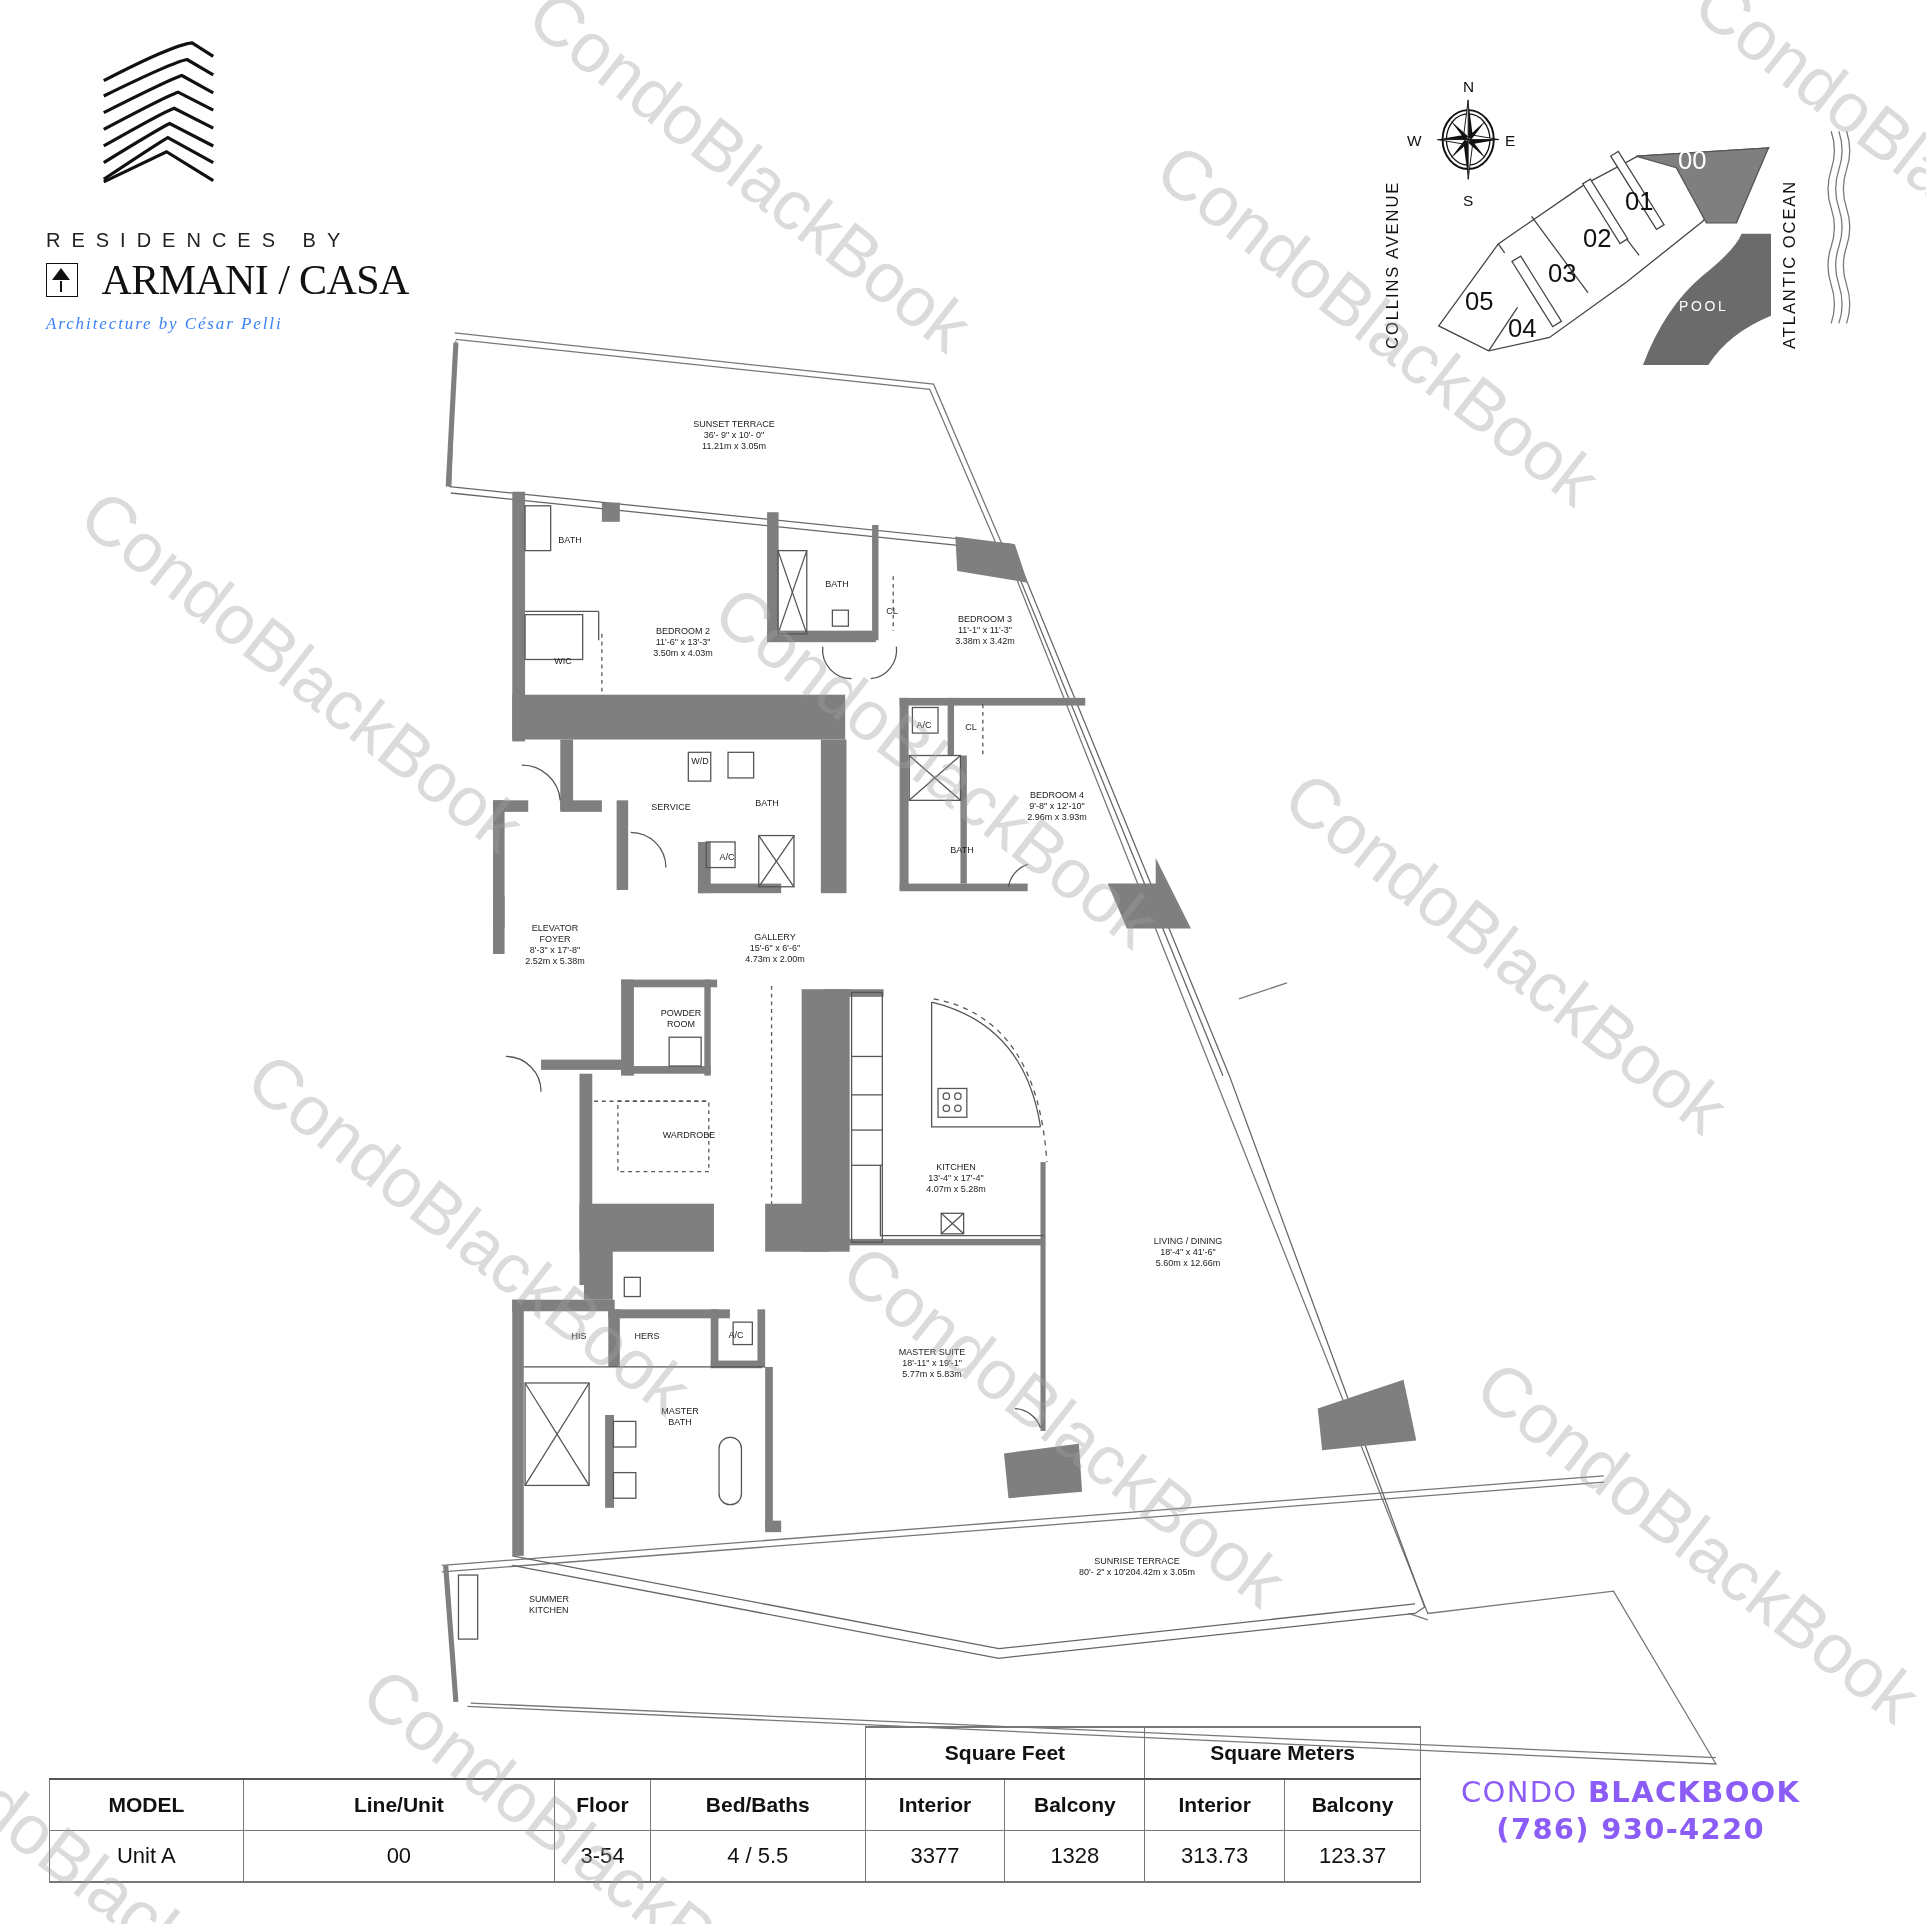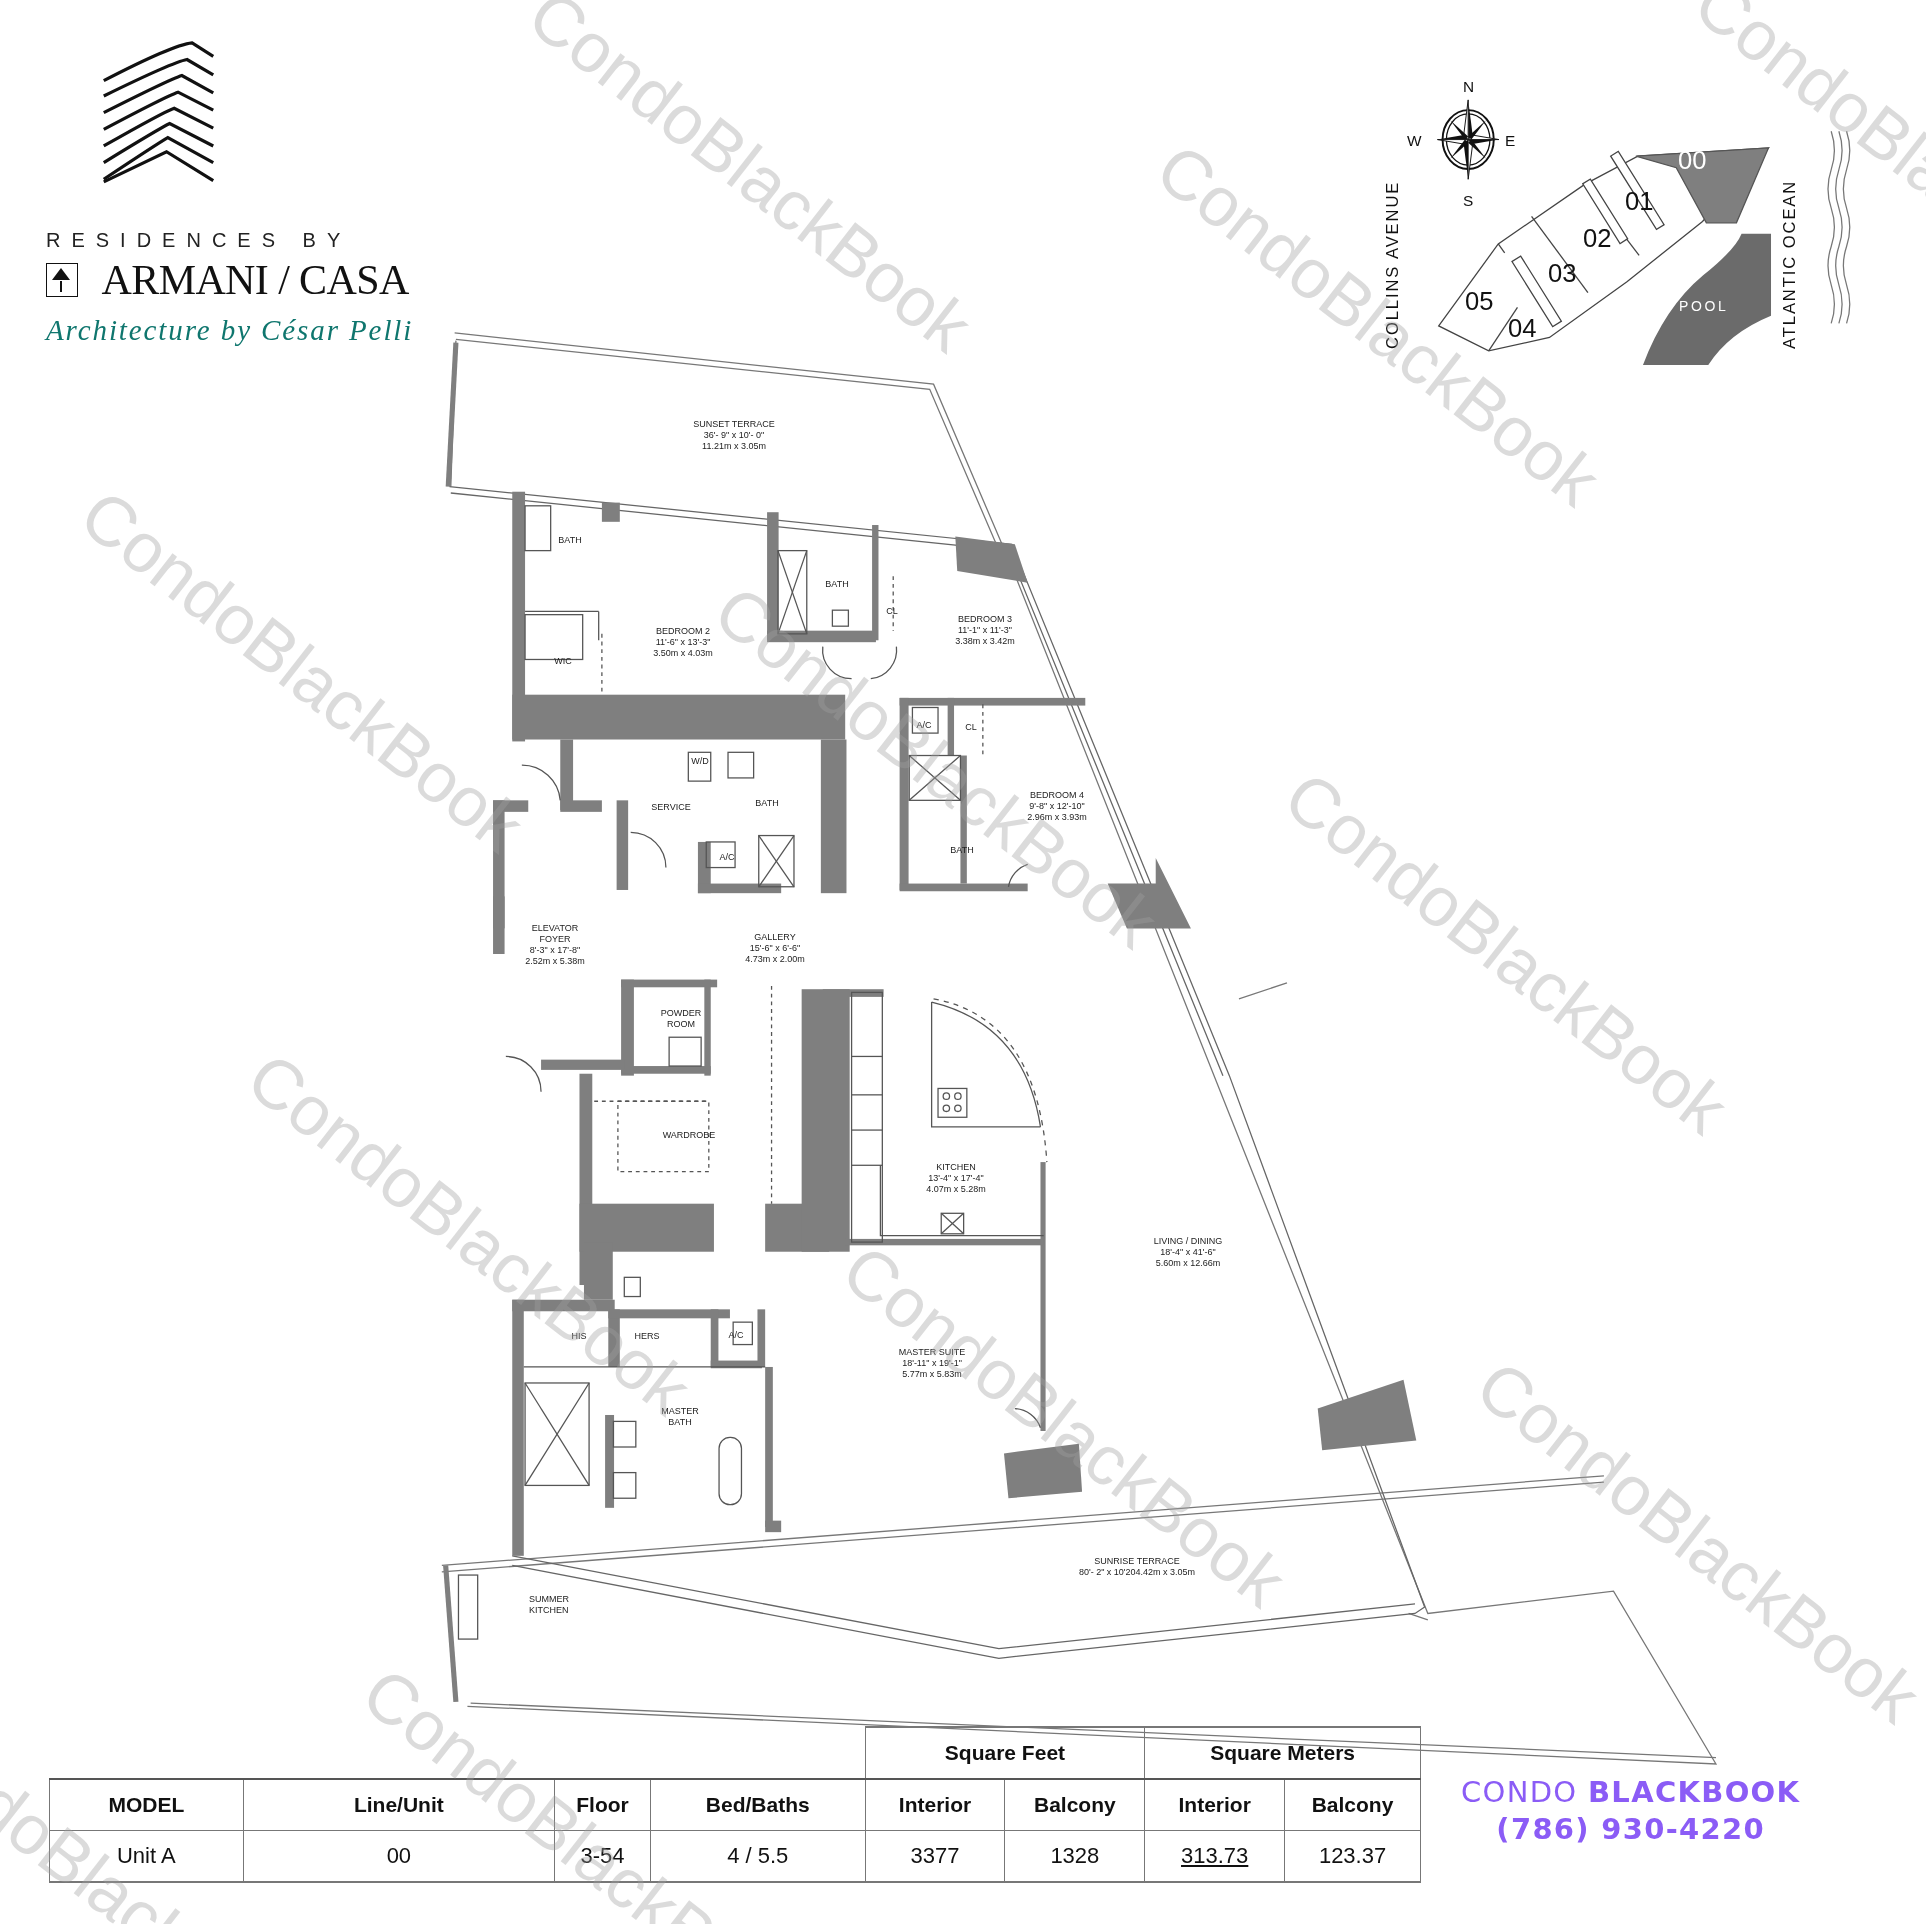--- a/index.html
+++ b/index.html
@@ -5,21 +5,21 @@
   html, body { margin: 0; padding: 0; background: #ffffff; }
   body { width: 1926px; height: 1924px; position: relative; overflow: hidden; font-family: "Liberation Sans", sans-serif; color: #111; }
   .abs { position: absolute; }
   #plan-svg { position: absolute; left: 0; top: 0; width: 1926px; height: 1924px; }
   .room-label { position: absolute; text-align: center; font-family: "Liberation Sans", sans-serif; font-size: 9px; line-height: 11px; color: #222; transform: translate(-50%, 0); white-space: nowrap; }
   .room-label .name { display: block; }
   .room-label .dim { display: block; }
   
   .logo-residences { left: 46px; top: 229px; font-family: "Liberation Sans", sans-serif; font-size: 20px; letter-spacing: 11px; color: #222; }
   .logo-armani { left: 46px; top: 256px; font-family: "Liberation Serif", serif; font-size: 42px; letter-spacing: -0.6px; color: #111; display: flex; align-items: center; gap: 24px; }
-  .logo-arch { left: 46px; top: 314px; font-family: "Liberation Serif", serif; font-style: italic; font-size: 29px; letter-spacing: 1.9px; color: #0f766e; }
+  .logo-arch { left: 46px; top: 314px; font-family: "Liberation Serif", serif; font-style: italic; font-size: 17px; letter-spacing: 1.9px; color: #3b82f6; }
   
   .key-num { position: absolute; font-family: "Liberation Sans", sans-serif; font-size: 25.6px; color: #111; }
   .compass-letter { position: absolute; font-family: "Liberation Sans", sans-serif; font-size: 15.4px; color: #111; }
   .street { position: absolute; font-family: "Liberation Sans", sans-serif; font-size: 16.6px; letter-spacing: 1.9px; color: #111; transform-origin: left top; white-space: nowrap; }
   
   table.unit-table { position: absolute; border-collapse: collapse; font-family: "Liberation Sans", sans-serif; }
   table.unit-table td { border: 1.3px solid #777; text-align: center; font-size: 22px; height: 50px; padding: 0; }
   table.unit-table td.hdr { font-weight: bold; font-size: 21px; }
   table.unit-table td.blank { border: none; }
   table.unit-table tr.row-top td.grp { border-top: 2.6px solid #777; border-radius: 20px; }
@@ -382,21 +382,21 @@
     <td class="hdr" style="border-top:2.6px solid #555;">Interior</td>
     <td class="hdr" style="border-top:2.6px solid #555;">Balcony</td>
   </tr>
   <tr>
     <td style="border-bottom:2.6px solid #777;">Unit A</td>
     <td style="border-bottom:2.6px solid #777;">00</td>
     <td style="border-bottom:2.6px solid #777;">3-54</td>
     <td style="border-bottom:2.6px solid #777;">4 / 5.5</td>
     <td style="border-bottom:2.6px solid #777;">3377</td>
     <td style="border-bottom:2.6px solid #777;">1328</td>
-    <td style="border-bottom:2.6px solid #777;text-decoration:underline;">313.73</td>
+    <td style="border-bottom:2.6px solid #777;">313.73</td>
     <td style="border-bottom:2.6px solid #777;text-align:center;">123.37</td>
   </tr>
 </tbody>
   </table>
 
 <div class="brand">
   <span class="b1">CONDO</span>
   <span class="b2">BLACKBOOK</span>
   <span class="phone">(786) 930-4220</span>
 </div>

